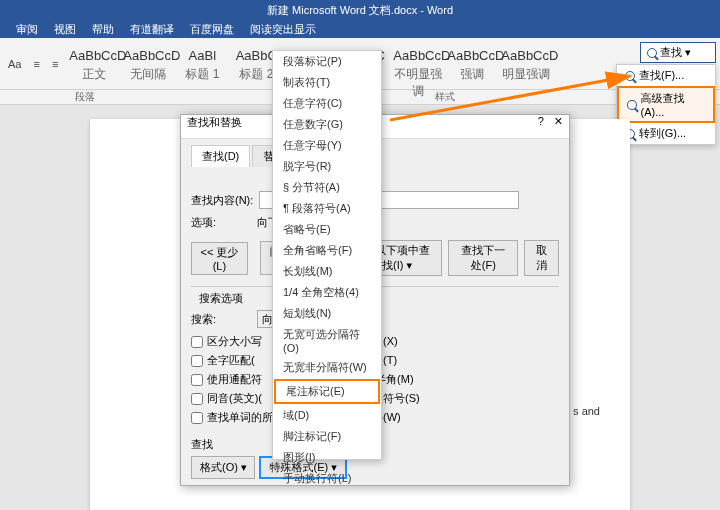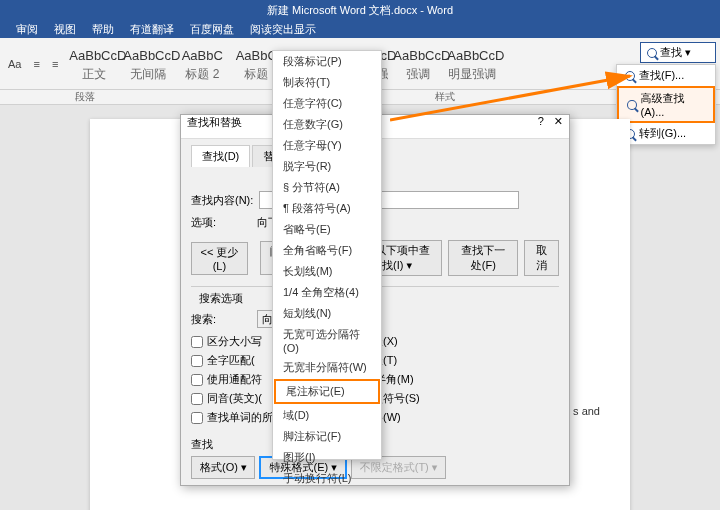--- a/index.html
+++ b/index.html
@@ -72,20 +72,24 @@
   <div class="styles" id="styles-gallery">
       <div class="style-box">
         <div class="style-preview">AaBbCcD</div>
         <div class="style-label">正文</div>
       </div>
       <div class="style-box">
         <div class="style-preview">AaBbCcD</div>
         <div class="style-label">无间隔</div>
       </div>
       <div class="style-box">
+        <div class="style-preview">AaBl</div>
+        <div class="style-label">标题 1</div>
+      </div>
+      <div class="style-box">
         <div class="style-preview">AaBbC</div>
         <div class="style-label">标题 2</div>
       </div>
       <div class="style-box">
         <div class="style-preview">AaBbC</div>
         <div class="style-label">标题</div>
       </div>
       <div class="style-box">
         <div class="style-preview">AaBbC</div>
         <div class="style-label">副标题</div>
@@ -210,21 +214,20 @@
           <label class="chk"><input type="checkbox" style=""> 忽略标点符号(S)</label>
           <label class="chk"><input type="checkbox" style=""> 忽略空格(W)</label>
         </div>
     </div>
   </div>
   <div class="dlg-footer">
     <div class="footer-label">查找</div>
     <div class="footer-btns" id="footer-btns">
         <button class="btn">格式(O) ▾</button>
         <button class="btn hl">特殊格式(E) ▾</button>
-        <button class="btn" disabled="">不限定格式(T) ▾</button>
       </div>
   </div>
 </div>
 
 <svg class="arrow" style="left:390px;top:70px" width="250" height="60">
   <defs>
       <marker id="ah" markerWidth="10" markerHeight="10" refX="8" refY="3" orient="auto">
         <path d="M0,0 L0,6 L9,3 z" fill="#ff7b00"></path>
       </marker>
     </defs>

